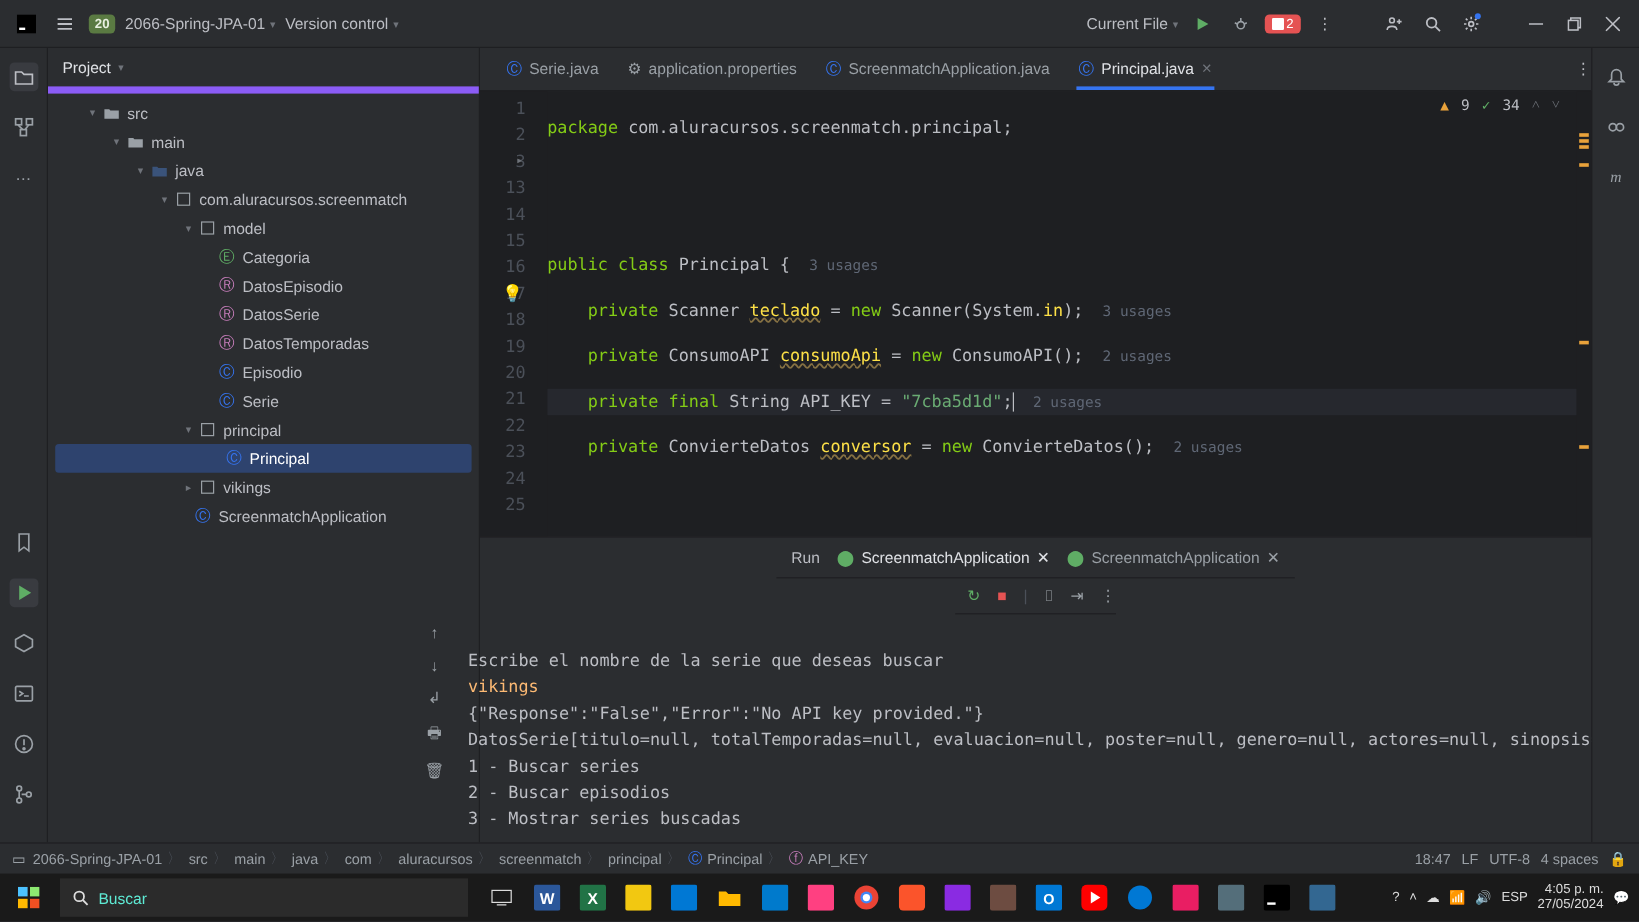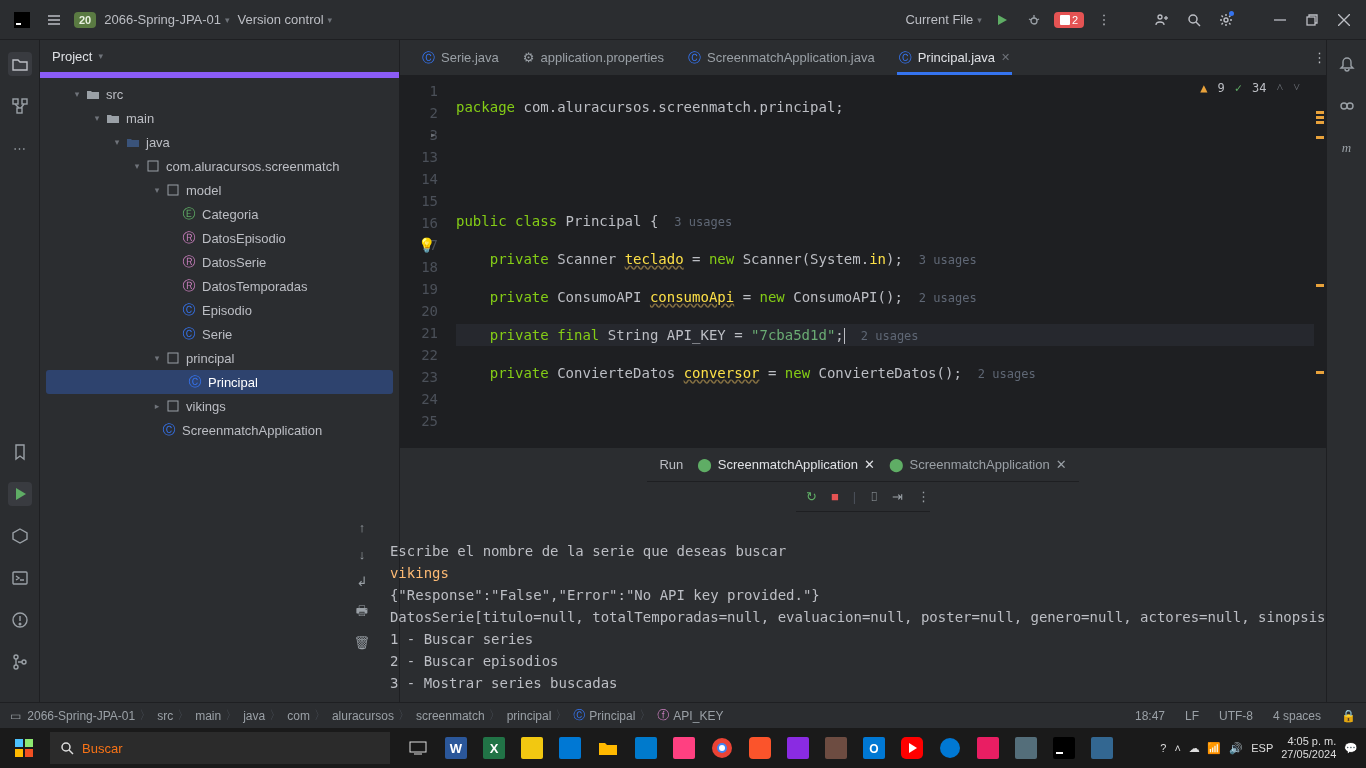--- a/index.html
+++ b/index.html
@@ -297,21 +297,21 @@
   border-top: 1px solid #1e1f22;
   display: flex;
   align-items: center;
   padding: 0 10px;
   gap: 6px;
   font-size: 12px;
   color: #9aa0a6;
 }
 .crumb { display: flex; align-items: center; gap: 4px; }
 .crumb .sep { color: #4b5059; }
-.bb-right { margin-left: auto; display: flex; gap: 20px; align-items: center; }
+.bb-right { margin-left: auto; display: flex; gap: 9px; align-items: center; }
 
 
 .taskbar {
   height: 40px;
   background: #1a1a1a;
   display: flex;
   align-items: center;
 }
 .start-btn {
   width: 48px;
@@ -793,21 +793,21 @@
         <rect x="10" y="0" width="8" height="8" fill="#8de971"></rect>
         <rect x="0" y="10" width="8" height="8" fill="#ffb900"></rect>
         <rect x="10" y="10" width="8" height="8" fill="#f25022"></rect>
       </svg>
     </div>
   <div class="search-box">
     <svg width="14" height="14" viewBox="0 0 14 14" stroke="#ddd" fill="none" stroke-width="1.5">
         <circle cx="6" cy="6" r="4"></circle>
         <line x1="9" y1="9" x2="13" y2="13"></line>
       </svg>
-    <span style="color:#f97316">Buscar</span>
+    <span style="color:#5eead4">Buscar</span>
   </div>
   <div class="task-icons">
     <div class="task-icon">
         <svg width="20" height="20" viewBox="0 0 20 20" stroke="#ddd" fill="none">
           <rect x="2" y="4" width="16" height="10"></rect>
           <line x1="6" y1="16" x2="14" y2="16"></line>
         </svg>
       </div>
     <div class="task-icon">
         <svg width="22" height="22">

